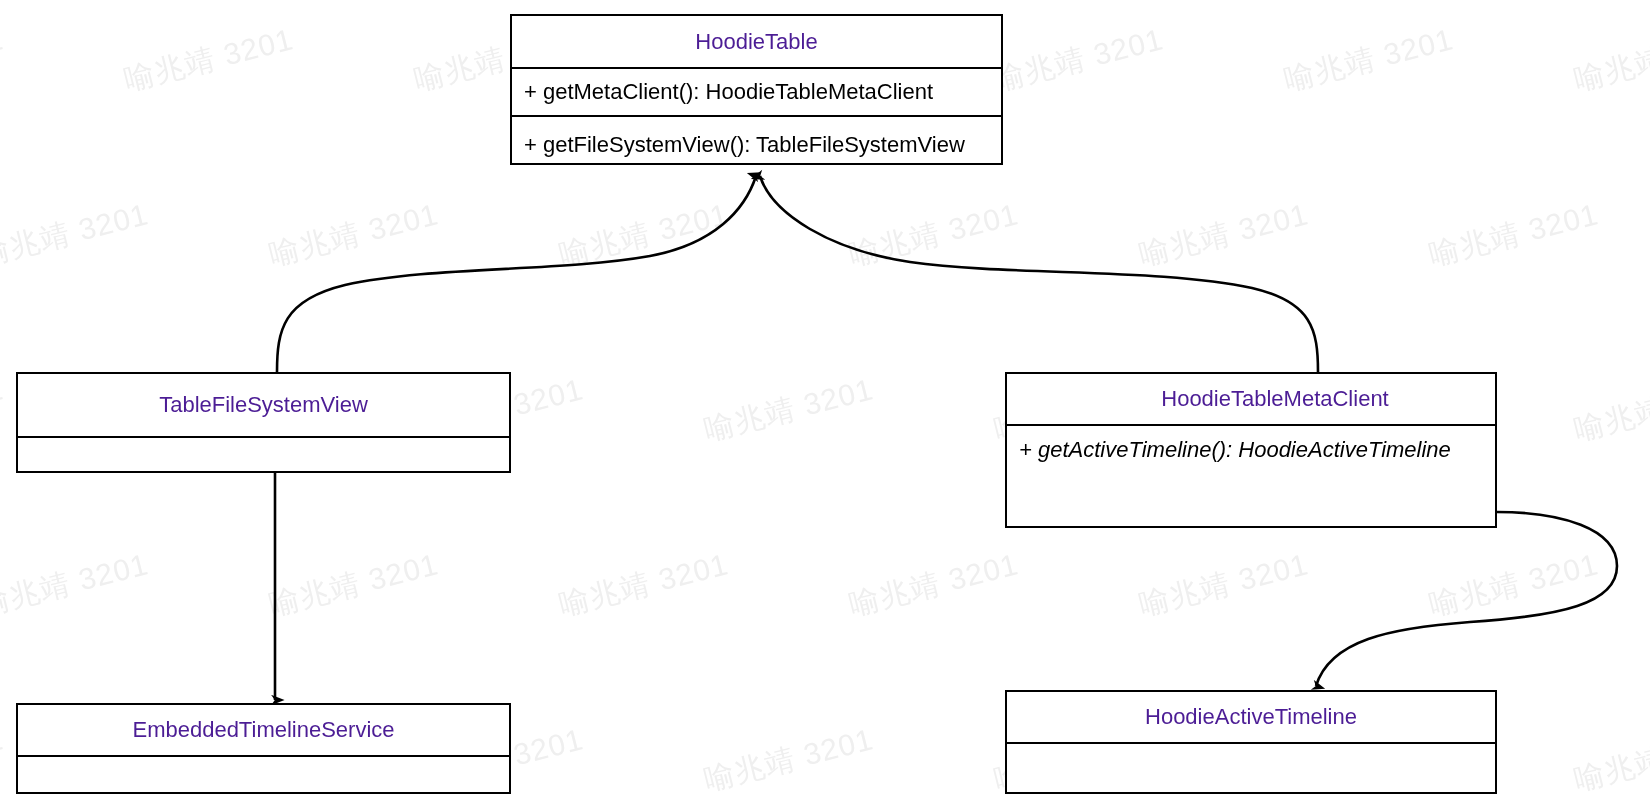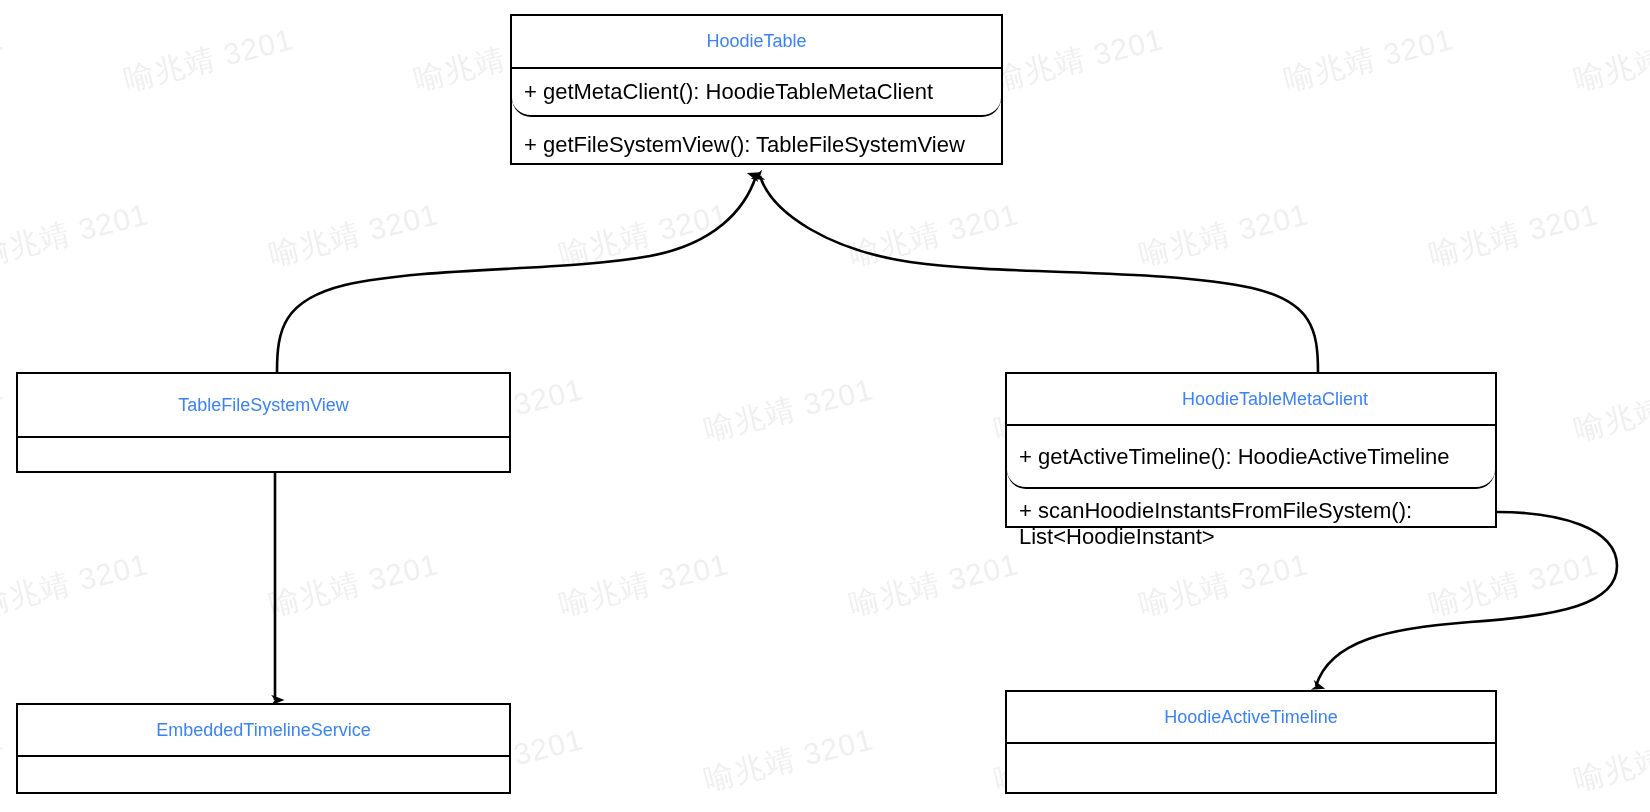--- a/index.html
+++ b/index.html
@@ -48,37 +48,36 @@
   .uml-class {
     position: absolute;
     box-sizing: border-box;
     border: 2px solid #000000;
     background: #ffffff;
     z-index: 3;
   }
   .uml-title {
     box-sizing: border-box;
     text-align: center;
-    font-size: 18px;
-    color: #3b82f6;
+    font-size: 22px;
+    color: #4c1d95;
     display: flex;
     align-items: center;
     justify-content: center;
     border-bottom: 2px solid #000000;
     white-space: nowrap;
   }
   .uml-compartment {
     box-sizing: border-box;
     padding: 0 12px;
     font-size: 22px;
     color: #000000;
     display: flex;
     align-items: center;
     border-bottom: 2px solid #000000;
-    border-radius: 19px;
   }
   .uml-compartment:last-child {
     border-bottom: none;
   }
   .uml-compartment.multiline {
     display: block;
     padding-top: 9px;
     line-height: 1.18;
   }
   .uml-compartment.empty {
@@ -148,22 +147,21 @@
     <div class="uml-compartment" style="height:56px;">+ getFileSystemView(): TableFileSystemView</div>
   </div>
 
   <div class="uml-class" style="left:16px; top:372px; width:495px; height:101px;">
     <div class="uml-title" style="height:64px;">TableFileSystemView</div>
     <div class="uml-compartment empty" style="height:45px;"></div>
   </div>
 
   <div class="uml-class" style="left:1005px; top:372px; width:492px; height:156px;">
     <div class="uml-title" style="height:52px;padding-left:48px;">HoodieTableMetaClient</div>
-    <div class="uml-compartment" style="height:63px;">+ getActiveTimeline(): HoodieActiveTimeline</div>
-    <div class="uml-compartment multiline" style="height:53px;">+ scanHoodieInstantsFromFileSystem(): List&lt;HoodieInstant&gt;</div>
+    <div class="uml-compartment" style="height:47px;font-style:italic;">+ getActiveTimeline(): HoodieActiveTimeline</div>
   </div>
 
   <div class="uml-class" style="left:16px; top:703px; width:495px; height:91px;">
     <div class="uml-title" style="height:52px;">EmbeddedTimelineService</div>
     <div class="uml-compartment empty" style="height:35px;"></div>
   </div>
 
   <div class="uml-class" style="left:1005px; top:690px; width:492px; height:104px;">
     <div class="uml-title" style="height:52px;text-align:right;">HoodieActiveTimeline</div>
     <div class="uml-compartment empty" style="height:48px;"></div>

